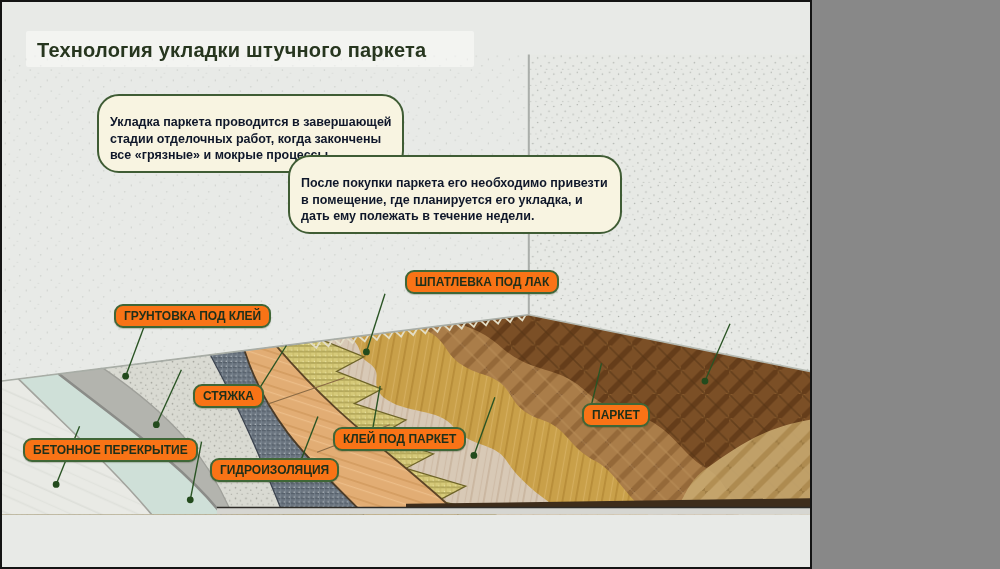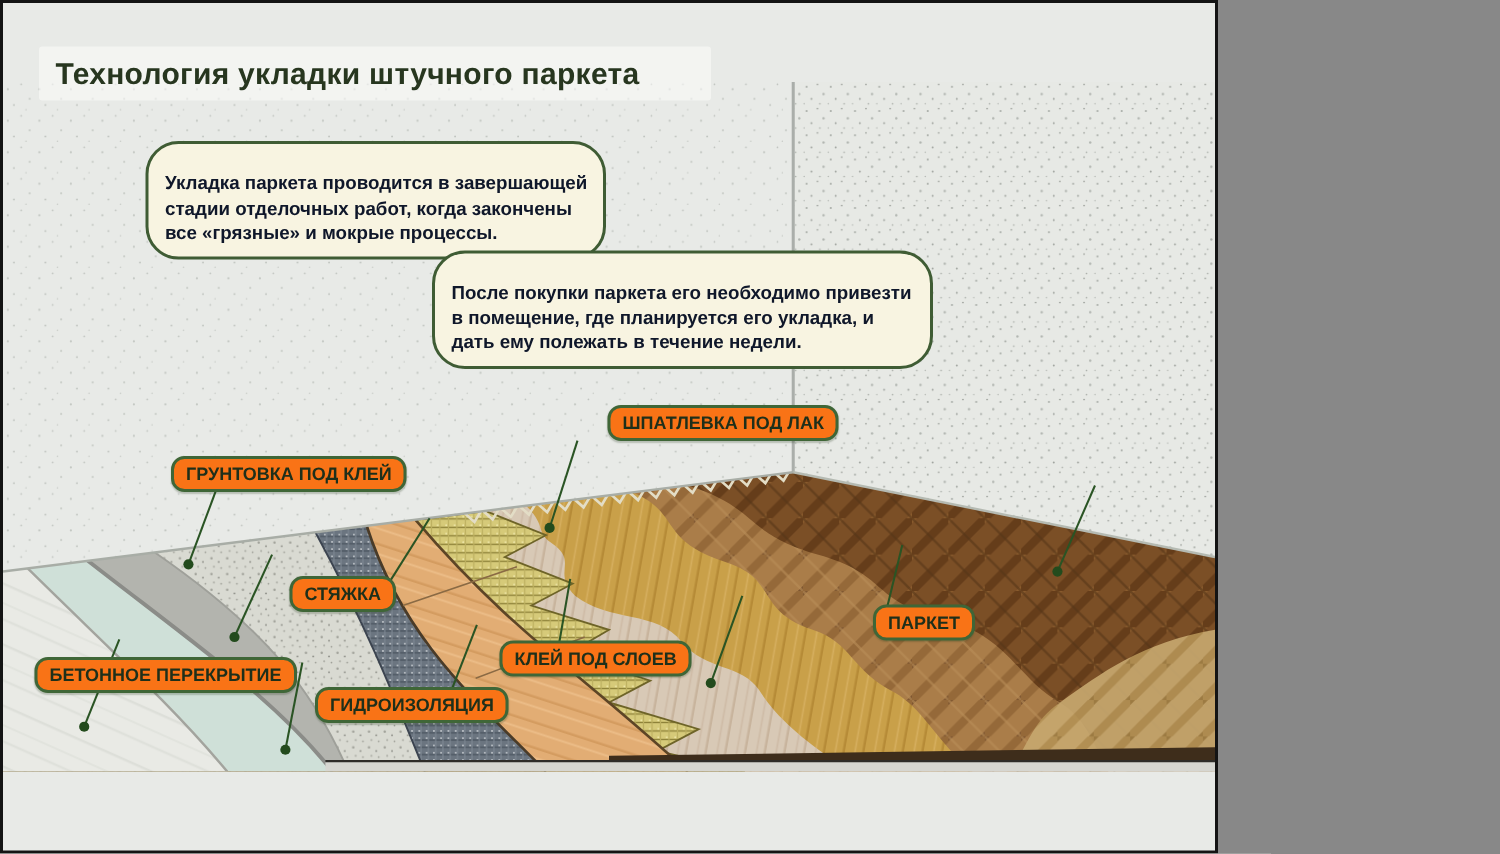--- a/index.html
+++ b/index.html
@@ -19,21 +19,21 @@
     font-size:20px;font-weight:600;color:#27361f;letter-spacing:.2px;
     white-space:nowrap;
   }
   .note{
     position:absolute;box-sizing:border-box;
     background:#f8f4e1;border:2px solid #3f5c34;border-radius:22px;
     padding:18px 10px 7px 11px;
     font-size:12.5px;font-weight:700;line-height:1.32;color:#0f172a;
   }
   .note-1{left:95px;top:92px;width:307px;}
-  .note-2{left:286px;top:165px;width:334px;}
+  .note-2{left:286px;top:153px;width:334px;}
   .pill{
     position:absolute;display:inline-block;white-space:nowrap;
     background:#f97316;border:2px solid #3f6637;border-radius:9px;
     padding:3px 8px;font-size:12px;font-weight:700;color:#1e2f1a;
     box-shadow:0 1px 1px rgba(40,60,30,.25);
   }
 </style>
 </head>
 <body>
 
@@ -191,17 +191,17 @@
   <div class="page-title">Технология укладки штучного паркета</div>
 
   <div class="note note-1">Укладка паркета проводится в завершающей стадии отделочных работ, когда закончены все «грязные» и мокрые процессы.</div>
   <div class="note note-2">После покупки паркета его необходимо привезти в помещение, где планируется его укладка, и дать ему полежать в течение недели.</div>
 
   <div class="pill" style="left:403px;top:268px">ШПАТЛЕВКА ПОД ЛАК</div>
   <div class="pill" style="left:112px;top:302px">ГРУНТОВКА ПОД КЛЕЙ</div>
   <div class="pill" style="left:191px;top:382px">СТЯЖКА</div>
   <div class="pill" style="left:21px;top:436px">БЕТОННОЕ ПЕРЕКРЫТИЕ</div>
   <div class="pill" style="left:208px;top:456px">ГИДРОИЗОЛЯЦИЯ</div>
-  <div class="pill" style="left:331px;top:425px">КЛЕЙ ПОД СЛОЕВ</div>
+  <div class="pill" style="left:331px;top:425px">КЛЕЙ ПОД ПАРКЕТ</div>
   <div class="pill" style="left:580px;top:401px">ПАРКЕТ</div>
   <div class="pill" style="left:848px;top:308px">ЛАК 4-7 СЛОЕВ</div>
 
 </div>
 
 </body></html>

